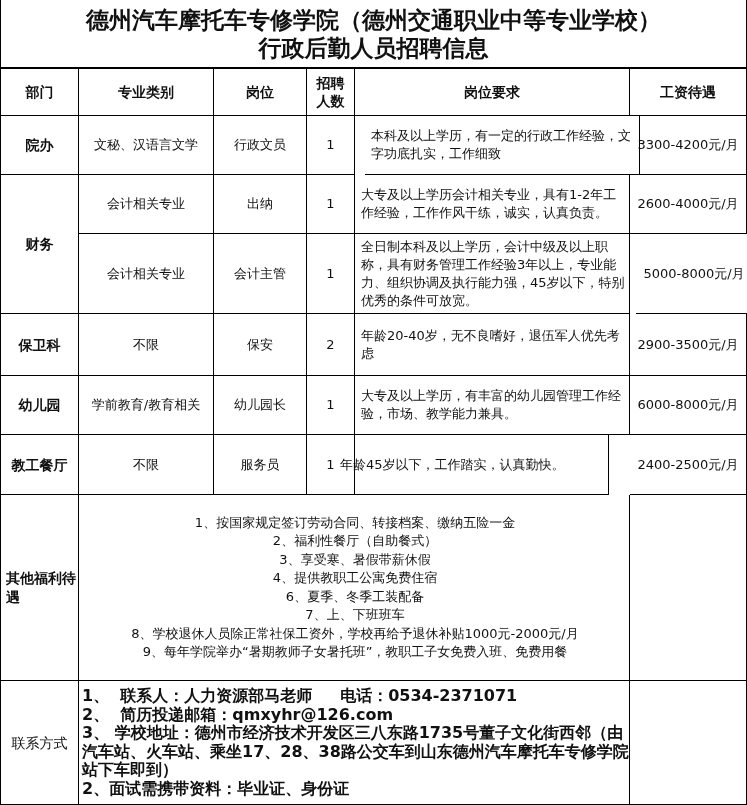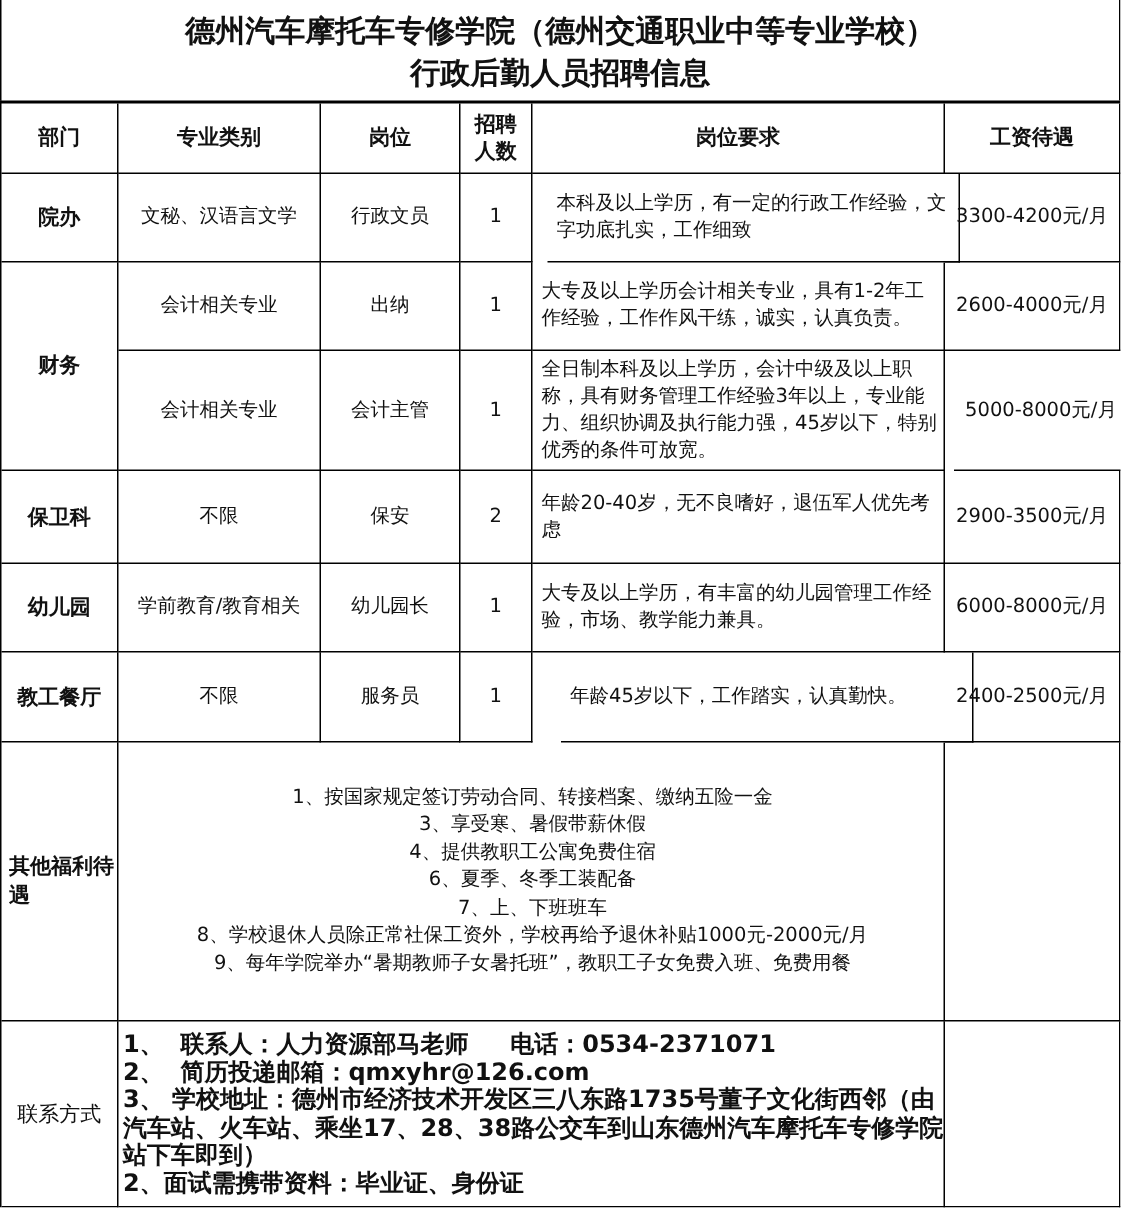--- a/index.html
+++ b/index.html
@@ -1,21 +1,21 @@
 <!DOCTYPE html>
 <html><head>
 <meta charset="utf-8">
 <style>
   html, body { margin:0; padding:0; background:#ffffff; }
   body { width:747px; height:805px; overflow:hidden; position:relative;
          font-family:"DejaVu Sans","Liberation Sans",sans-serif; color:#111; }
   .title { position:absolute; left:0; top:0; width:747px; height:67px;
            border-left:1px solid #000; border-right:1px solid #000; box-sizing:border-box;
            display:flex; flex-direction:column; align-items:center; justify-content:center;
-           font-family:"DejaVu Serif","Liberation Serif",serif; font-weight:bold; font-size:20px; line-height:28px; }
+           font-family:"DejaVu Serif","Liberation Serif",serif; font-weight:bold; font-size:23px; line-height:28px; }
   .cell { position:absolute; box-sizing:border-box; border-right:1px solid #000; border-bottom:1px solid #000;
           display:flex; align-items:center; justify-content:center; text-align:center; font-size:13px; line-height:18px; overflow:hidden; }
   .b { font-weight:bold; font-size:14px; }
   .hdr { font-weight:bold; font-size:14px; }
   .left { justify-content:flex-start; text-align:left; padding-left:3px; }
   .topline { position:absolute; left:0; top:67px; width:747px; height:2px; background:#000; }
   .leftline { position:absolute; left:0; top:67px; width:1px; height:738px; background:#000; }
   .multi { display:block; padding:2px 3px; text-align:left; font-size:13px; line-height:18px; }
   .benefits { flex-direction:column; align-items:flex-start; justify-content:center; padding-left:2px; font-size:13px; line-height:18.5px; }
   .contact { flex-direction:column; align-items:flex-start; justify-content:center; padding-left:3px;
@@ -81,28 +81,29 @@
 <div class="cell" style="left:307px;top:376px;width:48px;height:59px;">1</div>
 <div class="cell left" style="left:355px;top:376px;width:275px;height:59px;">
     <div class="multi">大专及以上学历，有丰富的幼儿园管理工作经验，市场、教学能力兼具。</div>
   </div>
 <div class="cell" style="left:630px;top:376px;width:117px;height:59px;">6000-8000元/月</div>
 
 <div class="cell b" style="left:1px;top:435px;width:78px;height:60px;">教工餐厅</div>
 <div class="cell" style="left:79px;top:435px;width:135px;height:60px;">不限</div>
 <div class="cell" style="left:214px;top:435px;width:93px;height:60px;">服务员</div>
 <div class="cell" style="left:307px;top:435px;width:48px;height:60px;">1</div>
-<div class="cell left" style="left:374px;top:435px;width:275px;height:60px;align-items:center;">
+<div class="cell left" style="left:334px;top:435px;width:275px;height:60px;align-items:center;">
     <div class="multi">年龄45岁以下，工作踏实，认真勤快。</div>
   </div>
 <div class="cell" style="left:630px;top:435px;width:117px;height:60px;">2400-2500元/月</div>
 
 <div class="cell b left" style="left:1px;top:495px;width:78px;height:186px;padding-left:5px;line-height:19px;">其他福利待遇</div>
 <div class="cell benefits" style="left:79px;top:495px;width:551px;height:186px;">
   <div>1、按国家规定签订劳动合同、转接档案、缴纳五险一金</div>
+  <div>2、福利性餐厅（自助餐式）</div>
   <div>3、享受寒、暑假带薪休假</div>
   <div>4、提供教职工公寓免费住宿</div>
   <div>6、夏季、冬季工装配备</div>
   <div>7、上、下班班车</div>
   <div>8、学校退休人员除正常社保工资外，学校再给予退休补贴1000元-2000元/月</div>
   <div>9、每年学院举办“暑期教师子女暑托班”，教职工子女免费入班、免费用餐</div>
 </div>
 <div class="cell" style="left:630px;top:495px;width:117px;height:186px;"></div>
 
 <div class="cell b" style="left:1px;top:681px;width:78px;height:124px;font-weight:normal;font-family:'DejaVu Serif',serif;">联系方式</div>

